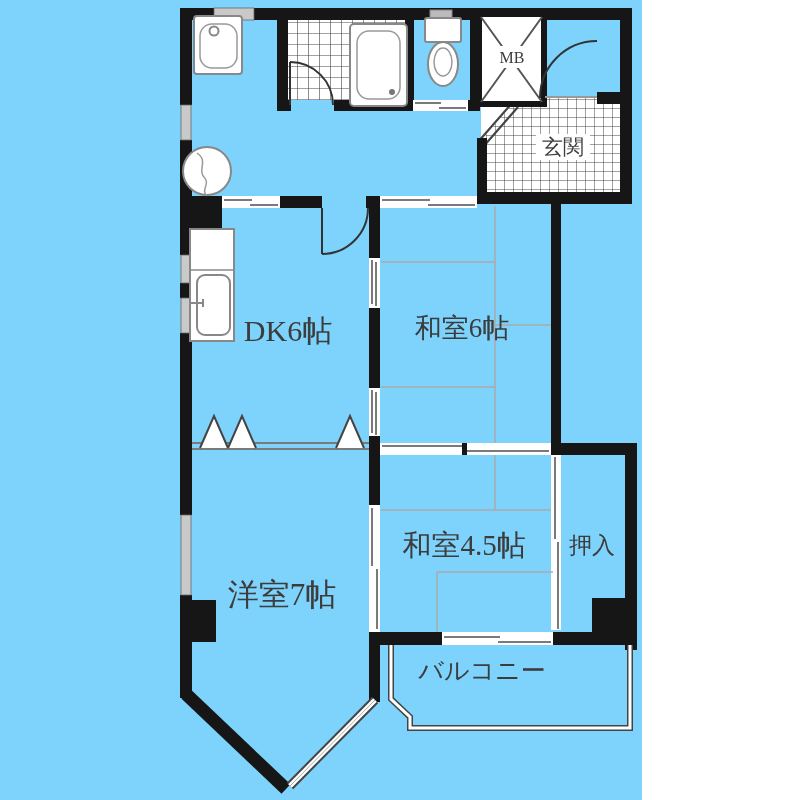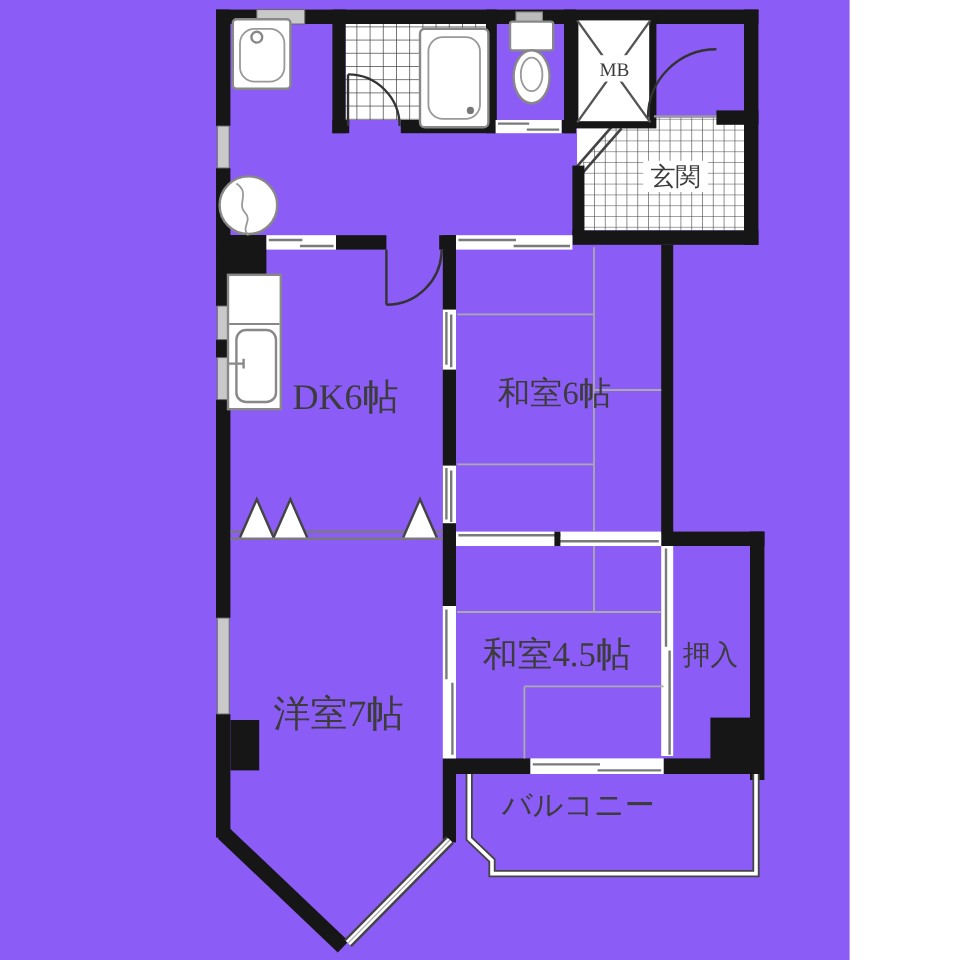--- a/index.html
+++ b/index.html
@@ -1,16 +1,16 @@
 <!DOCTYPE html>
 <html><head>
 <meta charset="utf-8">
 <style>
   html,body{margin:0;padding:0;background:#ffffff;}
-  .stage{width:708px;height:800px;background:#8b5cf6;position:relative;overflow:hidden;}
+  .stage{width:642px;height:800px;background:#7dd3fc;position:relative;overflow:hidden;}
   svg{display:block;}
   text{font-family:"Liberation Serif","DejaVu Serif",serif;fill:#3c3c3c;}
   .wall{fill:#161616;}
   .win{fill:#c9c9c9;stroke:#666;stroke-width:0.8;}
   .slide{stroke:#7a7a7a;stroke-width:2;fill:none;}
   .fix{stroke:#888;stroke-width:2;fill:#ffffff;}
   .fixthin{stroke:#999;stroke-width:1.5;fill:none;}
   .arc{stroke:#333;stroke-width:2;fill:none;}
   .tatami{stroke:#aaa;stroke-width:1.5;fill:none;}
 </style>

